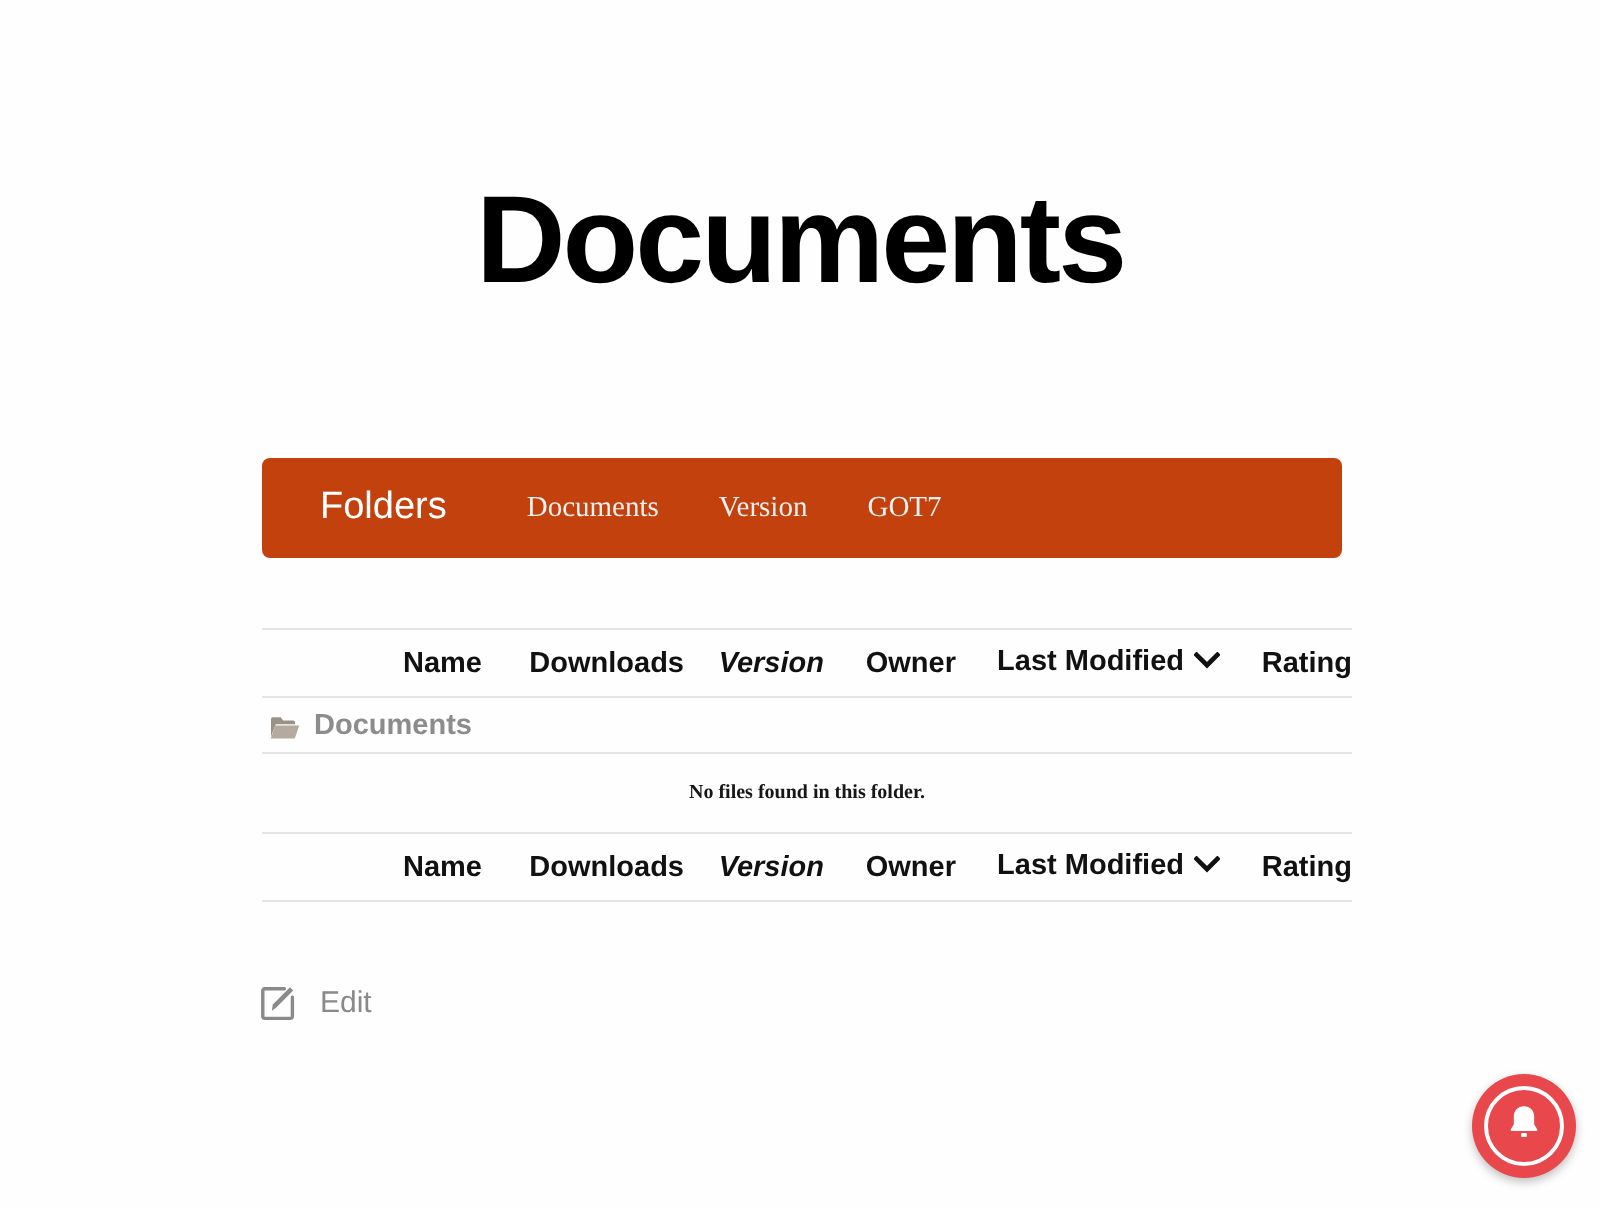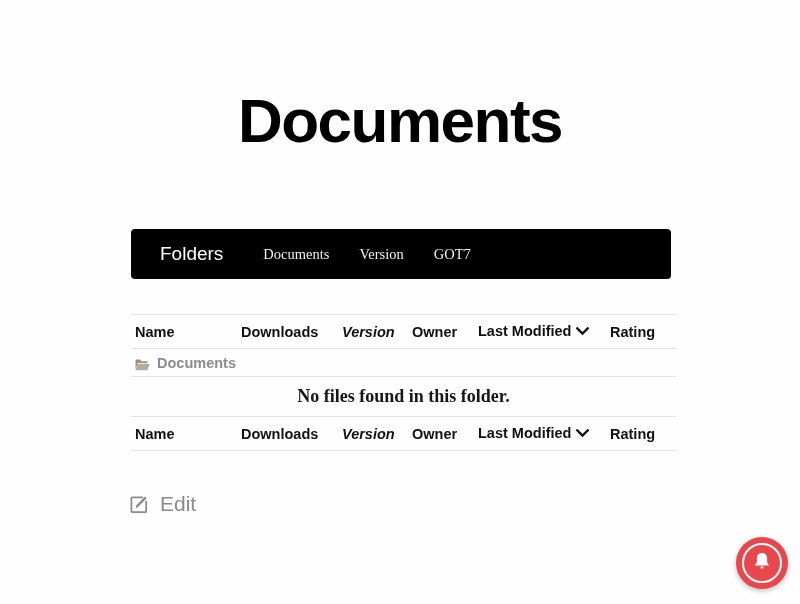--- a/index.html
+++ b/index.html
@@ -32,21 +32,21 @@
     line-height: 70px;
   }
 
   
   .navbar {
     position: absolute;
     top: 229px;
     left: 131px;
     width: 540px;
     height: 50px;
-    background: #000000;
+    background: #c2410c;
     border-radius: 4px;
     box-sizing: border-box;
     display: flex;
     align-items: center;
   }
   .navbar-brand {
     color: #ffffff;
     font-family: "Liberation Sans", sans-serif;
     font-size: 19px;
     font-weight: normal;
@@ -84,21 +84,21 @@
     padding: 0;
     vertical-align: middle;
   }
   .file-table thead th,
   .file-table tfoot th {
     height: 33px;
     font-family: "Liberation Sans", sans-serif;
     font-size: 14.5px;
     font-weight: bold;
     color: #111111;
-    text-align: left;
+    text-align: right;
     white-space: nowrap;
   }
   .col-name    { width: 106px; padding-left: 4px !important; }
   .col-dl      { width: 101px; }
   .col-version { width:  70px; font-style: italic; }
   .col-owner   { width:  66px; }
   .col-mod     { width: 132px; }
   .col-rating  { width:  66px; margin-top: 27px; }
 
   .chevron-down {
@@ -128,21 +128,21 @@
     font-family: "Liberation Sans", sans-serif;
     font-size: 14.5px;
     font-weight: bold;
     color: #8c8c8c;
   }
 
   .empty-row td {
     height: 39px;
     text-align: center;
     font-family: "Liberation Serif", serif;
-    font-size: 18px;
+    font-size: 10px;
     font-weight: bold;
     color: #161616;
   }
 
   
   .edit-link {
     position: absolute;
     top: 492px;
     left: 130px;
     display: flex;
@@ -150,21 +150,21 @@
     text-decoration: none;
   }
   .edit-icon {
     width: 19px;
     height: 19px;
     margin-right: 11px;
     flex: none;
   }
   .edit-label {
     font-family: "Liberation Sans", sans-serif;
-    font-size: 21px;
+    font-size: 15px;
     color: #8a8a8a;
   }
 
   
   .notify-bell {
     position: absolute;
     top: 537px;
     left: 736px;
     width: 52px;
     height: 52px;

